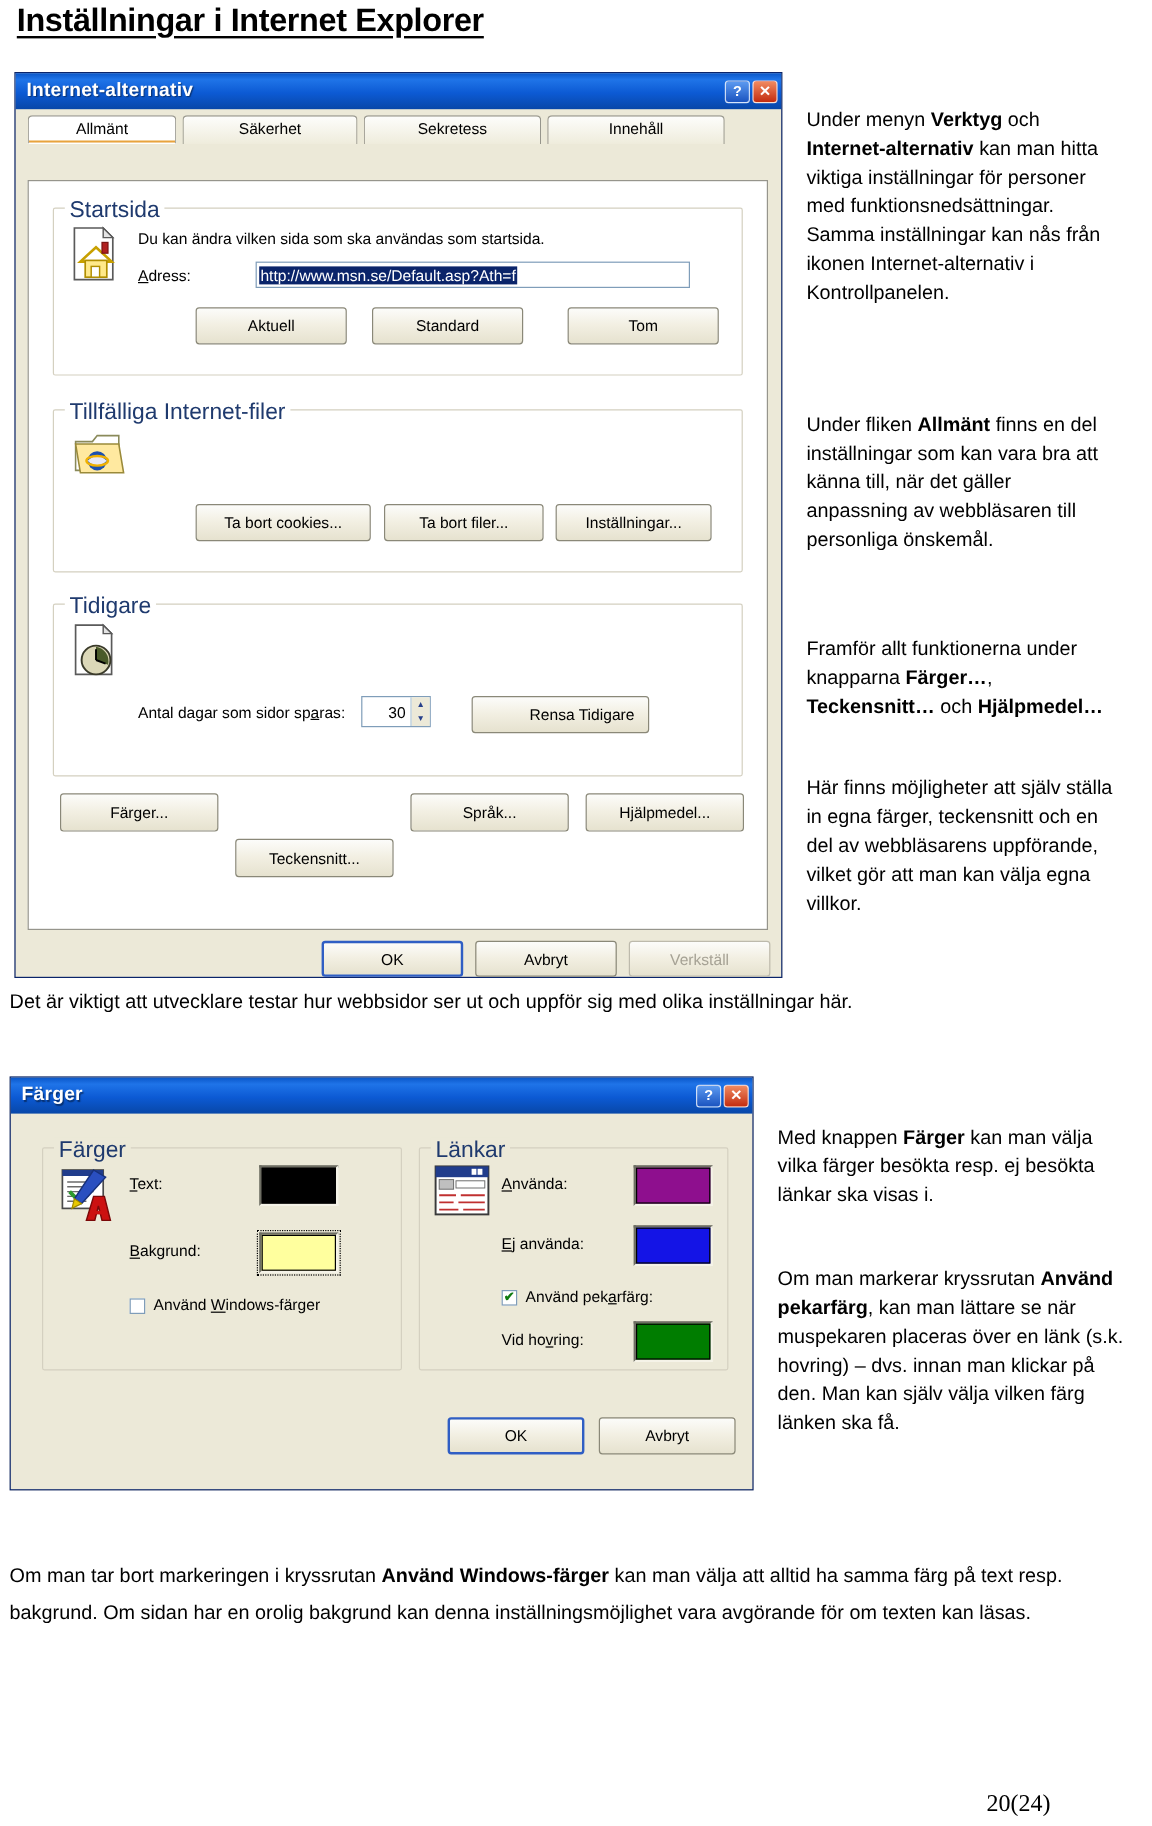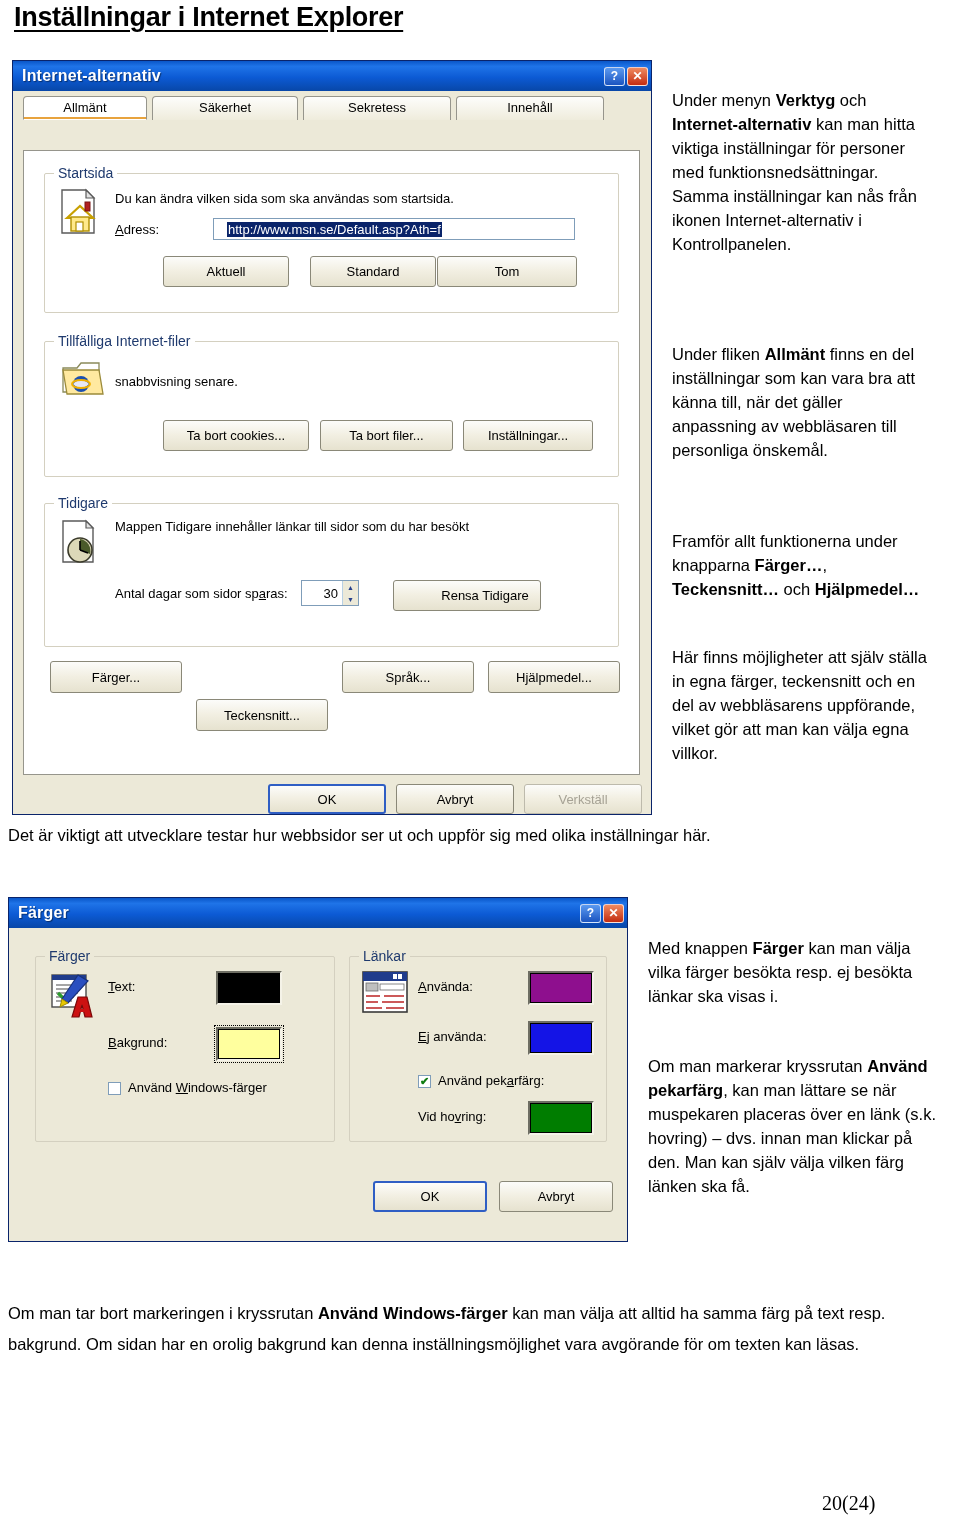--- a/index.html
+++ b/index.html
@@ -87,21 +87,21 @@
   }
   .group{
     position:absolute;
     border:1px solid #D4D0C0;
     border-radius:2px;
     box-sizing:border-box;
   }
   .group-legend{
     position:absolute;top:-9px;left:9px;
     background:#fff;padding:0 4px;
-    font-size:14px;color:#1F3A6E;
+    font-size:19px;color:#1F3A6E;
     white-space:nowrap;
   }
   .group-legend.onbeige{background:#ECE9D8;}
   .desc{position:absolute;font-size:13px;line-height:17px;color:#000;}
   .lbl{position:absolute;font-size:13px;color:#000;white-space:nowrap;}
 
   
   .btn{
     position:absolute;
     background:linear-gradient(to bottom,#FCFCFA 0%,#F2EFE2 48%,#E6E2CF 100%);
@@ -117,21 +117,21 @@
   .btn.disabled{color:#A6A295;border-color:#BDBAAC;}
 
   
   .field{
     position:absolute;
     background:#fff;
     border:1px solid #7F9DB9;
     box-sizing:border-box;
     font-size:13px;
     display:flex;align-items:center;
-    padding-left:13px;
+    padding-left:2px;
     overflow:hidden;
     white-space:nowrap;
   }
   .sel{background:#0A246A;color:#fff;padding:0 1px;}
 
   
   .spin{
     position:absolute;background:#fff;border:1px solid #7F9DB9;
     box-sizing:border-box;display:flex;align-items:center;
   }
@@ -208,54 +208,52 @@
       <div class="lbl" style="left:70px;top:48px;">
         <span style="text-decoration:underline;">A</span><span>dress:</span>
       </div>
 
       <div class="field" style="left:168px;top:44px;width:362px;height:22px;">
         <span class="sel">http://www.msn.se/Default.asp?Ath=f</span>
       </div>
 
       <div class="btn" style="left:118px;top:82px;width:126px;height:31px;">Aktuell</div>
       <div class="btn" style="left:265px;top:82px;width:126px;height:31px;">Standard</div>
-      <div class="btn" style="left:392px;top:82px;width:140px;height:31px;">Tom</div>
+      <div class="btn" style="left:428px;top:82px;width:126px;height:31px;">Tom</div>
     </div>
 
     <div class="group" style="left:20px;top:190px;width:575px;height:136px;">
       <div class="group-legend">Tillfälliga Internet-filer</div>
 
       <svg class="ico" style="left:14px;top:14px;" width="48" height="46" viewBox="0 0 48 46">
         <polygon points="4,12 18,12 22,7 40,7 40,36 4,36" fill="#FFFFFF" stroke="#8A8A5A" stroke-width="1.3"></polygon>
         <polygon points="4,14 40,14 44,38 8,38" fill="#FFE9A0" stroke="#9A8A3A" stroke-width="1.3"></polygon>
         <circle cx="22" cy="28" r="8" fill="#1B4FAF"></circle>
         <path d="M14 28 q8 -8 16 0 q-8 8 -16 0" fill="#E8E8F4"></path>
         <ellipse cx="22" cy="28" rx="9" ry="4" fill="none" stroke="#F0B000" stroke-width="2"></ellipse>
       </svg>
 
-      <div class="desc" style="left:70px;top:31px;width:500px;">snabbvisning senare.</div>
 
       <div class="btn" style="left:118px;top:78px;width:146px;height:31px;">Ta bort cookies...</div>
       <div class="btn" style="left:275px;top:78px;width:133px;height:31px;">Ta bort filer...</div>
       <div class="btn" style="left:418px;top:78px;width:130px;height:31px;">Inställningar...</div>
     </div>
 
     <div class="group" style="left:20px;top:352px;width:575px;height:144px;">
       <div class="group-legend">Tidigare</div>
 
       <svg class="ico" style="left:14px;top:14px;" width="46" height="50" viewBox="0 0 46 50">
         <polygon points="4,3 27,3 34,10 34,44 4,44" fill="#FFFFFF" stroke="#5A5A5A" stroke-width="1.4"></polygon>
         <polygon points="27,3 27,10 34,10" fill="#E4E4E4" stroke="#5A5A5A" stroke-width="1.2"></polygon>
         <circle cx="21" cy="32" r="12" fill="#DCD8B8" stroke="#3A3A2A" stroke-width="1.6"></circle>
         <path d="M21 32 L21 21 A12 12 0 0 1 31 36 Z" fill="#4A5A2A"></path>
         <line x1="21" y1="32" x2="21" y2="23" stroke="#000" stroke-width="1.6"></line>
         <line x1="21" y1="32" x2="29" y2="35" stroke="#000" stroke-width="1.6"></line>
       </svg>
 
-      <div class="desc" style="left:70px;top:14px;width:510px;">Mappen Tidigare innehåller länkar till sidor som du har besökt</div>
 
       <div class="lbl" style="left:70px;top:82px;">
         <span>Antal dagar som sidor sp</span><span style="text-decoration:underline;">a</span><span>ras:</span>
       </div>
 
       <div class="spin" style="left:256px;top:76px;width:58px;height:26px;">
         <span class="spin-val">30</span>
         <span class="spin-btns">
           <div>▲</div>
           <div>▼</div>

